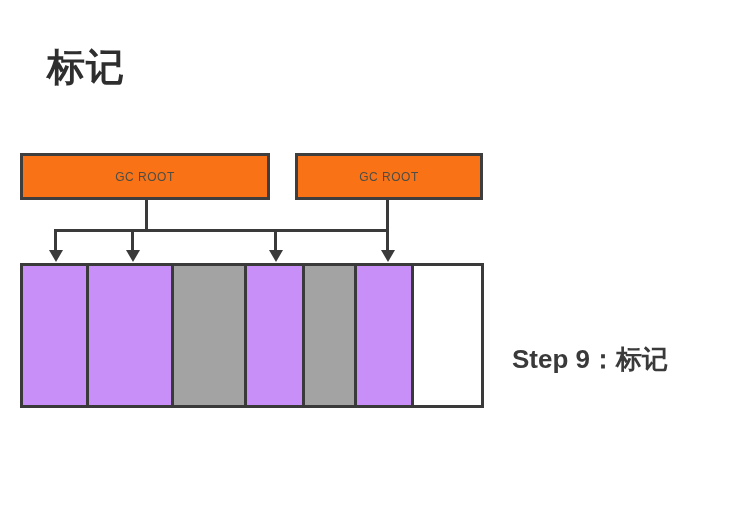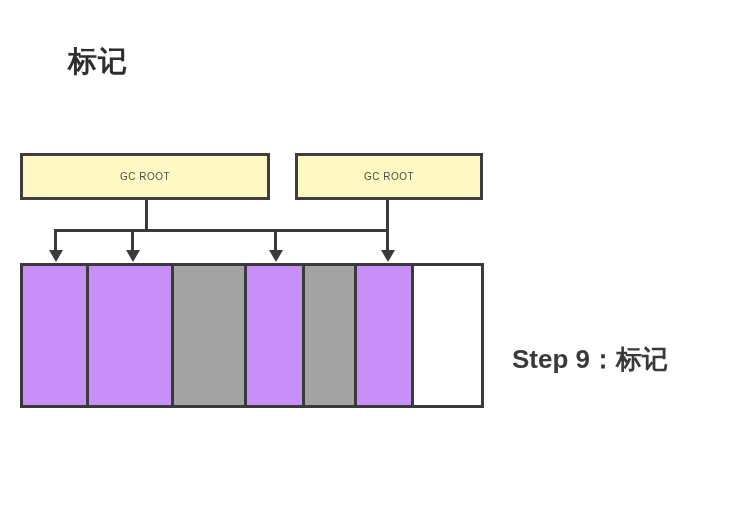--- a/index.html
+++ b/index.html
@@ -9,38 +9,38 @@
   .canvas {
     position: relative;
     width: 742px;
     height: 508px;
     background: #ffffff;
     overflow: hidden;
   }
 
   .title {
     position: absolute;
-    left: 68px;
+    left: 47px;
     top: 42px;
-    font-size: 29px;
+    font-size: 38px;
     font-weight: 700;
     color: #2e2e2e;
     letter-spacing: 1px;
   }
 
   .gc-root {
     position: absolute;
     top: 153px;
     height: 47px;
-    background: #fef9c3;
+    background: #f97316;
     border: 3px solid #3e3e3e;
     display: flex;
     align-items: center;
     justify-content: center;
-    font-size: 10px;
+    font-size: 12px;
     color: #4d4d46;
     letter-spacing: 0.5px;
   }
   .gc-root.root-1 { left: 20px;  width: 250px; }
   .gc-root.root-2 { left: 295px; width: 188px; }
 
   .line {
     position: absolute;
     background: #3a3a3a;
   }

